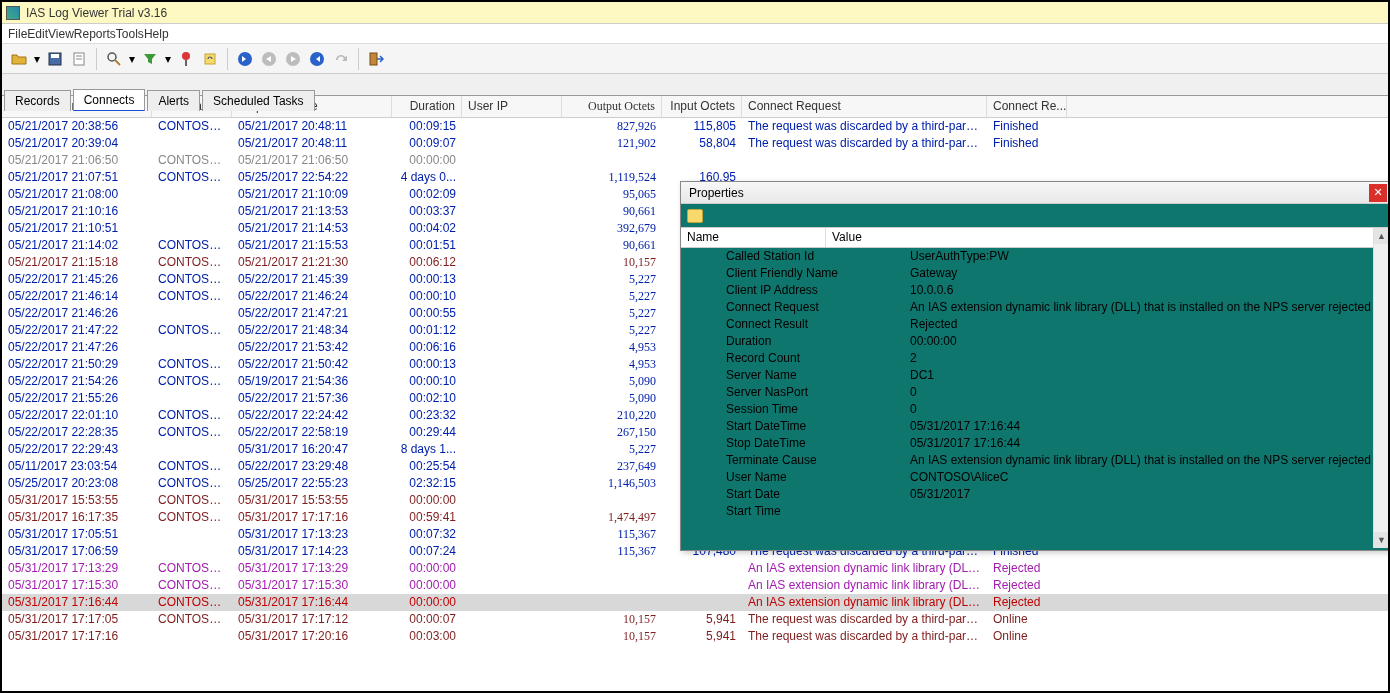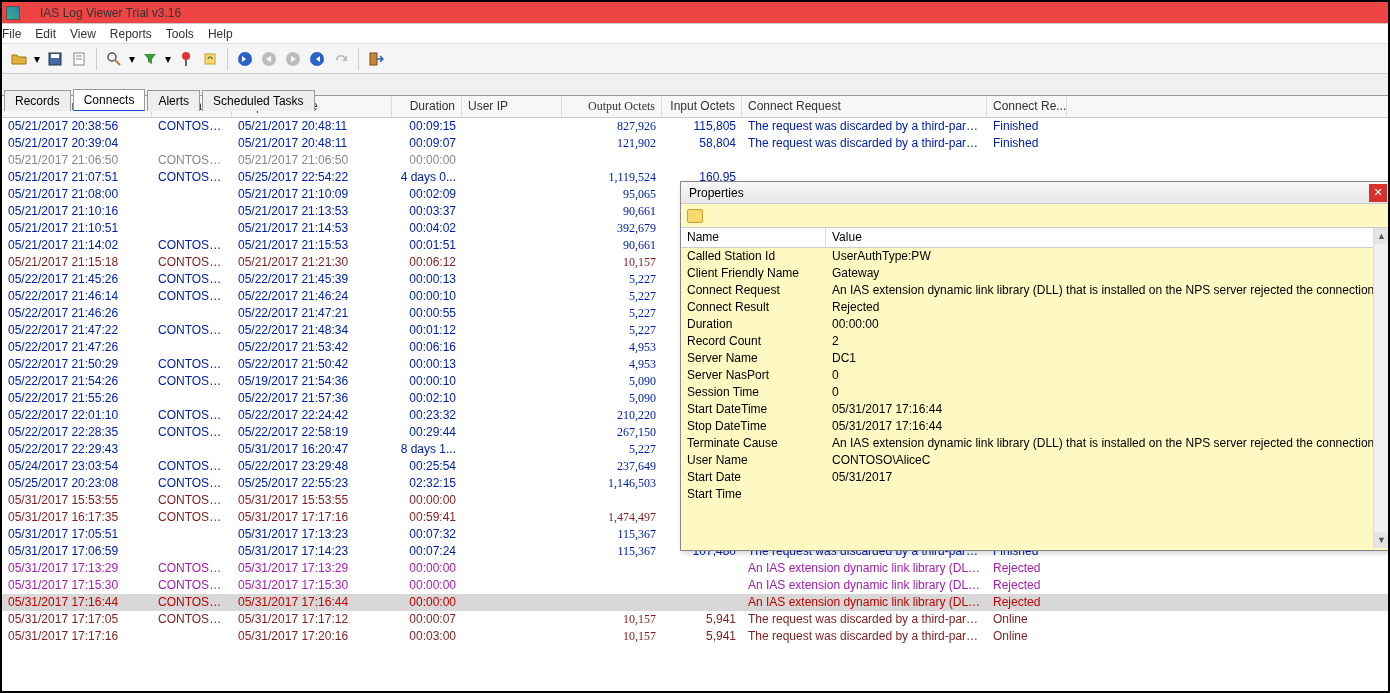--- a/index.html
+++ b/index.html
@@ -1,20 +1,20 @@
 <!DOCTYPE html>
 <html><head>
 <meta charset="utf-8">
 <style>
 * { box-sizing: border-box; margin: 0; padding: 0; font-family: "Segoe UI", Tahoma, sans-serif; font-size: 12px; }
 body { background: #fff; width: 1390px; height: 693px; border: 2px solid #000; overflow: hidden; position: relative; }
-.titlebar { height: 22px; background: #ef4444; border-bottom: 1px solid #ccc; display: flex; align-items: center; padding-left: 4px; gap: 20px; }
+.titlebar { height: 22px; background: #fef9c3; border-bottom: 1px solid #ccc; display: flex; align-items: center; padding-left: 4px; gap: 6px; }
 .app-icon { width: 14px; height: 14px; background: linear-gradient(45deg,#4a8,#28a); border:1px solid #555;}
 .title { font-size: 12px; color: #333; }
-.menubar { height: 20px; display: flex; align-items: center; padding-left: 0; gap: 14px; border-bottom: 1px solid #ddd; }
+.menubar { height: 20px; display: flex; align-items: center; padding-left: 6px; border-bottom: 1px solid #ddd; }
 .menubar span { color: #333; cursor: default; }
 .toolbar { height: 30px; background: #f5f5f5; border-bottom: 1px solid #ccc; display: flex; align-items: center; padding-left: 6px; gap: 2px; }
 .tb-btn { width: 22px; height: 22px; border: 1px solid transparent; display:flex;align-items:center;justify-content:center; position:relative;}
 .tb-btn svg { width:16px;height:16px;}
 .tb-sep { width:1px; height:22px; background:#ccc; margin:0 4px;}
 .tb-dd { width:10px; display:flex; align-items:center; justify-content:center;}
 .tabs { height: 22px; background: #f0f0f0; border-bottom: 1px solid #999; display: flex; align-items: flex-end; padding-left: 2px; }
 .tab { padding: 3px 10px; border: 1px solid #999; border-bottom: none; background: #eee; margin-right: 2px; font-size:12px; position:relative; top:16px;}
 .tab.active { background: #fff; border-bottom: 1px solid #1d4ed8; }
 .grid-header { height: 22px; background: #f7f7f7; border-bottom: 1px solid #ccc; display: flex; }
@@ -22,32 +22,32 @@
 .grid-body { overflow: hidden; }
 .row { height: 17px; display: flex; font-size:12px; }
 .row div { padding: 0 6px; overflow:hidden; white-space:nowrap; text-overflow:ellipsis; line-height:17px;}
 .row.selected { background: #d8d8d8; }
 .c-start{width:150px;} .c-user{width:80px;} .c-stop{width:160px;} .c-dur{width:70px;text-align:right;} .c-ip{width:100px;} .c-oout{width:100px;text-align:right;font-family:Liberation Serif, serif;} .c-oin{width:80px;text-align:right;} .c-req{width:245px;} .c-res{width:80px;}
 .row.blue div{color:#0020aa;}
 .row.gray div{color:#888;}
 .row.green div{color:#7f1d1d;}
 .row.red div{color:#a21caf;}
 .row.selected.red div{color:#c00000;}
-.prop-panel { position: absolute; left: 678px; top: 179px; width: 710px; height: 370px; background: #fef9c3; border: 1px solid #888; box-shadow: 2px 2px 6px rgba(0,0,0,0.2);}
+.prop-panel { position: absolute; left: 678px; top: 179px; width: 710px; height: 370px; background: #0f766e; border: 1px solid #888; box-shadow: 2px 2px 6px rgba(0,0,0,0.2);}
 .prop-title { height: 22px; background: linear-gradient(#f7f7f7,#e8e8e8); border-bottom:1px solid #ccc; display:flex; align-items:center; justify-content:space-between; padding-left:8px;}
 .prop-title span{font-size:12px;}
 .prop-close{width:18px;height:18px;background:#d9302c;color:#fff;display:flex;align-items:center;justify-content:center;margin-right:2px;font-size:11px;}
 .prop-tb{height:24px;border-bottom:1px solid #ccc;display:flex;align-items:center;padding-left:6px;}
 .prop-tb-icon{width:16px;height:14px;background:#f8d96e;border:1px solid #c2a533;border-radius:2px;}
 .prop-head{height:20px;border-bottom:1px solid #ccc;display:flex;background:#fff;}
 .prop-head div{padding:2px 6px;font-size:12px;border-right:1px solid #ddd;}
 .pn{width:145px;} .pv{flex:1;}
 .prop-rows{height:280px;overflow:hidden;}
 .prow{display:flex;height:17px;font-size:12px;}
-.prow div{padding:0 6px;line-height:17px;overflow:hidden;white-space:nowrap;}
+.prow div{padding:0 6px;line-height:17px;overflow:hidden;white-space:nowrap;margin-left:39px;}
 .scroll{position:absolute;right:0;top:46px;width:16px;bottom:2px;background:#f0f0f0;border-left:1px solid #ddd;}
 .scroll .up,.scroll .dn{height:16px;background:#e4e4e4;display:flex;align-items:center;justify-content:center;font-size:9px;color:#555;}
 .scroll .dn{position:absolute;bottom:0;width:100%;}
 </style>
 </head>
 <body>
 
 <div class="titlebar">
   <div class="app-icon"></div>
   <span class="title">IAS Log Viewer Trial v3.16</span>
@@ -381,21 +381,21 @@
       <div class="c-user"></div>
       <div class="c-stop">05/31/2017 16:20:47</div>
       <div class="c-dur">8 days 1...</div>
       <div class="c-ip"></div>
       <div class="c-oout">5,227</div>
       <div class="c-oin">5,74</div>
       <div class="c-req"></div>
       <div class="c-res"></div>
     </div>
     <div class="row blue">
-      <div class="c-start">05/24/2017 23:03:54</div>
+      <div class="c-start">05/11/2017 23:03:54</div>
       <div class="c-user">CONTOSO\AliceC</div>
       <div class="c-stop">05/22/2017 23:29:48</div>
       <div class="c-dur">00:25:54</div>
       <div class="c-ip"></div>
       <div class="c-oout">237,649</div>
       <div class="c-oin">39,54</div>
       <div class="c-req"></div>
       <div class="c-res"></div>
     </div>
     <div class="row blue">
@@ -525,20 +525,24 @@
   <div class="prop-rows" id="prows">
       <div class="prow">
         <div class="pn">Called Station Id</div>
         <div class="pv">UserAuthType:PW</div>
       </div>
       <div class="prow">
         <div class="pn">Client Friendly Name</div>
         <div class="pv">Gateway</div>
       </div>
       <div class="prow">
+        <div class="pn">Client IP Address</div>
+        <div class="pv">10.0.0.6</div>
+      </div>
+      <div class="prow">
         <div class="pn">Connect Request</div>
         <div class="pv">An IAS extension dynamic link library (DLL) that is installed on the NPS server rejected the connection request.</div>
       </div>
       <div class="prow">
         <div class="pn">Connect Result</div>
         <div class="pv">Rejected</div>
       </div>
       <div class="prow">
         <div class="pn">Duration</div>
         <div class="pv">00:00:00</div>

